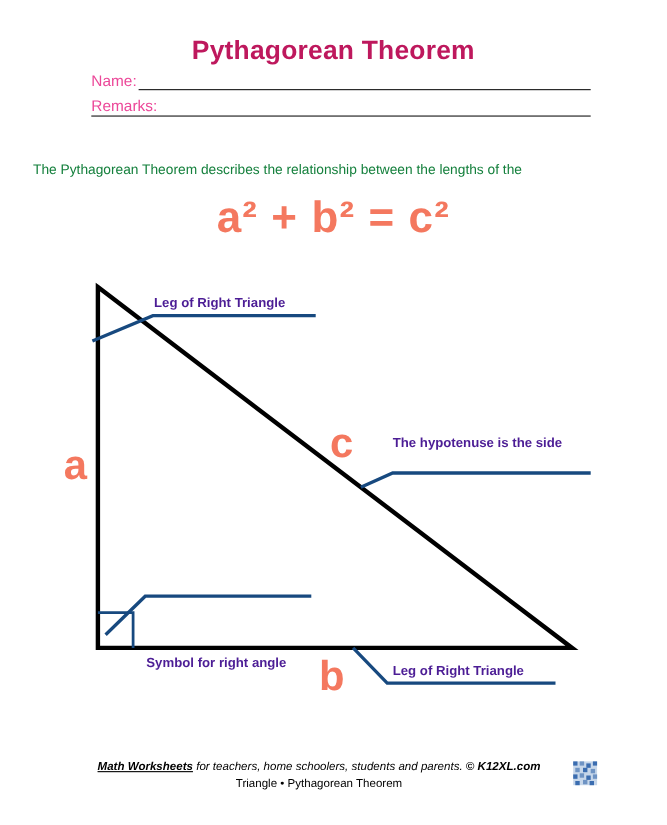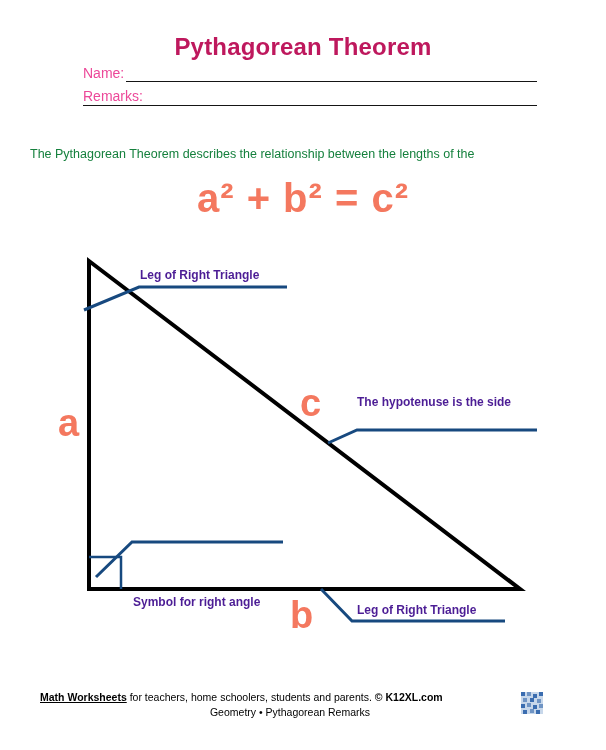--- a/index.html
+++ b/index.html
@@ -39,22 +39,22 @@
   .lbl-symbol  { left:133px; top:548px;margin-top:48px; }
   .lbl-leg-bot { left:357px; top:604px; }
   .var {
     position:absolute; color:#f4785f; font-weight:bold;
     font-size:38px; line-height:38px;
   }
   .var-a { left:58px;  top:404px; }
   .var-c { left:300px; top:384px; }
   .var-b { left:290px; top:596px; }
   .footer-line1 {
-    position:absolute; left:40px; top:691px; width:500px; text-align:left;
-    color:#000000; font-size:10.5px;
+    position:absolute; left:40px; top:691px; width:500px; text-align:center;
+    color:#000000; font-size:10.5px;font-style:italic;
   }
   .footer-line2 {
     position:absolute; left:40px; top:706px; width:500px; text-align:center;
     color:#000000; font-size:10.5px;
   }
   .brand-link { font-weight:bold; text-decoration:underline; color:#000000; }
   .copyright  { font-weight:bold; }
   .logo { position:absolute; left:521px; top:692px; width:22px; height:22px; }
 </style>
 </head>
@@ -100,21 +100,21 @@
   </div>
 
   <div class="lbl lbl-symbol">Symbol for right angle</div>
 
   <div class="lbl lbl-leg-bot">Leg of Right Triangle</div>
 
   <div class="footer-line1">
     <span class="brand-link">Math Worksheets</span><span> for teachers, home schoolers, students and parents. </span><span class="copyright">© K12XL.com</span>
   </div>
 
-  <div class="footer-line2">Geometry • Pythagorean Remarks</div>
+  <div class="footer-line2">Triangle • Pythagorean Theorem</div>
 
   <svg class="logo" width="22" height="22" viewBox="0 0 22 22">
     <rect x="0" y="0" width="22" height="22" fill="#c7d7ea"></rect>
     <rect x="0" y="0" width="4" height="4" fill="#3b6db0"></rect>
     <rect x="6" y="0" width="4" height="4" fill="#6f94c4"></rect>
     <rect x="12" y="2" width="4" height="4" fill="#3b6db0"></rect>
     <rect x="18" y="0" width="4" height="4" fill="#3b6db0"></rect>
     <rect x="2" y="6" width="4" height="4" fill="#6f94c4"></rect>
     <rect x="9" y="6" width="4" height="4" fill="#3b6db0"></rect>
     <rect x="16" y="7" width="4" height="4" fill="#6f94c4"></rect>

